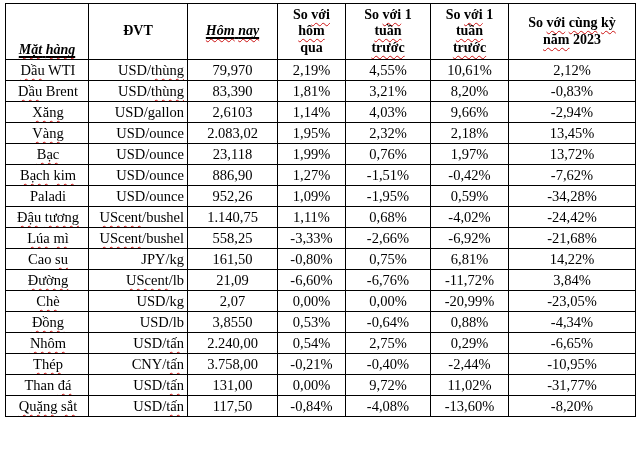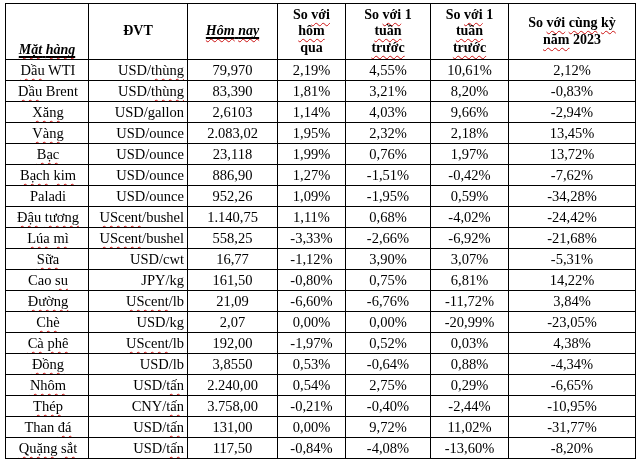--- a/index.html
+++ b/index.html
@@ -136,29 +136,20 @@
         <tr>
           <td class="c-name"><span class="sp">Lúa</span> <span class="sp">mì</span></td>
           <td class="c-unit"><span class="sp">UScent</span>/bushel</td>
           <td class="c-num">558,25</td>
           <td class="c-num">-3,33%</td>
           <td class="c-num">-2,66%</td>
           <td class="c-num">-6,92%</td>
           <td class="c-num">-21,68%</td>
         </tr>
         <tr>
-          <td class="c-name"><span class="sp">Sữa</span></td>
-          <td class="c-unit">USD/cwt</td>
-          <td class="c-num">16,77</td>
-          <td class="c-num">-1,12%</td>
-          <td class="c-num">3,90%</td>
-          <td class="c-num">3,07%</td>
-          <td class="c-num">-5,31%</td>
-        </tr>
-        <tr>
           <td class="c-name">Cao <span class="sp">su</span></td>
           <td class="c-unit">JPY/kg</td>
           <td class="c-num">161,50</td>
           <td class="c-num">-0,80%</td>
           <td class="c-num">0,75%</td>
           <td class="c-num">6,81%</td>
           <td class="c-num">14,22%</td>
         </tr>
         <tr>
           <td class="c-name"><span class="sp">Đường</span></td>
@@ -172,29 +163,20 @@
         <tr>
           <td class="c-name"><span class="sp">Chè</span></td>
           <td class="c-unit">USD/kg</td>
           <td class="c-num">2,07</td>
           <td class="c-num">0,00%</td>
           <td class="c-num">0,00%</td>
           <td class="c-num">-20,99%</td>
           <td class="c-num">-23,05%</td>
         </tr>
         <tr>
-          <td class="c-name"><span class="sp">Cà</span> <span class="sp">phê</span></td>
-          <td class="c-unit"><span class="sp">UScent</span>/lb</td>
-          <td class="c-num">192,00</td>
-          <td class="c-num">-1,97%</td>
-          <td class="c-num">0,52%</td>
-          <td class="c-num">0,03%</td>
-          <td class="c-num">4,38%</td>
-        </tr>
-        <tr>
           <td class="c-name"><span class="sp">Đồng</span></td>
           <td class="c-unit">USD/lb</td>
           <td class="c-num">3,8550</td>
           <td class="c-num">0,53%</td>
           <td class="c-num">-0,64%</td>
           <td class="c-num">0,88%</td>
           <td class="c-num">-4,34%</td>
         </tr>
         <tr>
           <td class="c-name"><span class="sp">Nhôm</span></td>

